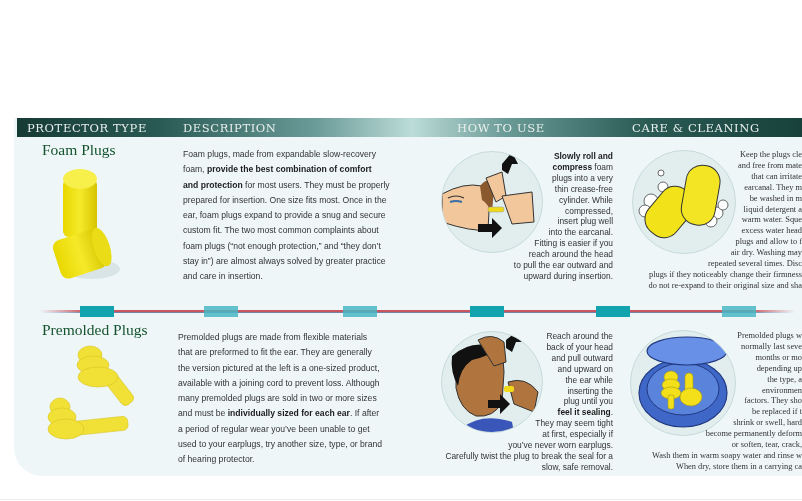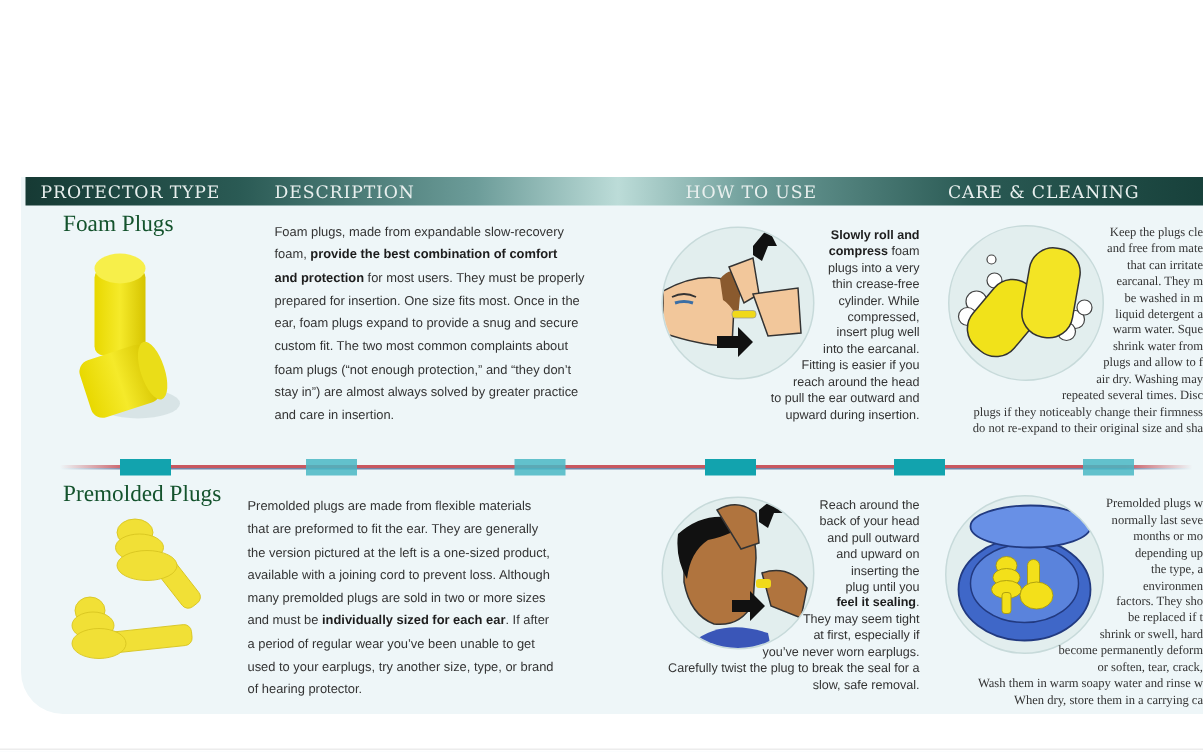--- a/index.html
+++ b/index.html
@@ -116,21 +116,21 @@
 </div>
 
 <div class="caretext" style="left:618px;top:150px;width:184px">
   <span class="line">Keep the plugs cle</span>
   <span class="line">and free from mate</span>
   <span class="line">that can irritate</span>
   <span class="line">earcanal. They m</span>
   <span class="line">be washed in m</span>
   <span class="line">liquid detergent a</span>
   <span class="line">warm water. Sque</span>
-  <span class="line">shrink water from</span>
+  <span class="line">excess water head</span>
   <span class="line">plugs and allow to f</span>
   <span class="line">air dry. Washing may</span>
   <span class="line">repeated several times. Disc</span>
   <span class="line">plugs if they noticeably change their firmness</span>
   <span class="line">do not re-expand to their original size and sha</span>
 </div>
 
 <div class="divider-line"></div>
 <div class="divider-line2"></div>
 <div class="tick dark" style="left:80px"></div>
@@ -149,21 +149,21 @@
       <ellipse cx="73" cy="20" rx="16" ry="9"></ellipse>
       <ellipse cx="78" cy="32" rx="20" ry="10"></ellipse>
       <rect x="48" y="74" width="60" height="14" rx="5" transform="rotate(-6 78 81)"></rect>
       <ellipse cx="40" cy="62" rx="10" ry="9"></ellipse>
       <ellipse cx="42" cy="72" rx="14" ry="9"></ellipse>
       <ellipse cx="46" cy="84" rx="18" ry="10"></ellipse>
     </g>
   </svg>
 </div>
 
-<div class="desc" style="left:165px;top:330px">
+<div class="desc" style="left:178px;top:330px">
   <span class="line">Premolded plugs are made from flexible materials</span>
   <span class="line">that are preformed to fit the ear. They are generally</span>
   <span class="line">the version pictured at the left is a one-sized product,</span>
   <span class="line">available with a joining cord to prevent loss. Although</span>
   <span class="line">many premolded plugs are sold in two or more sizes</span>
   <span class="line">and must be <b>individually sized for each ear</b>. If after</span>
   <span class="line">a period of regular wear you’ve been unable to get</span>
   <span class="line">used to your earplugs, try another size, type, or brand</span>
   <span class="line">of hearing protector.</span>
 </div>
@@ -179,20 +179,21 @@
     <path d="M64 8 L74 0 L80 10 L74 10 L70 20 L64 16 Z" fill="#111"></path>
     <path d="M46 68 L58 68 L58 62 L68 72 L58 82 L58 76 L46 76 Z" fill="#111"></path>
   </svg>
 </div>
 
 <div class="howtext" style="left:430px;top:331px;width:183px">
   <span class="line">Reach around the</span>
   <span class="line">back of your head</span>
   <span class="line">and pull outward</span>
   <span class="line">and upward on</span>
+  <span class="line">the ear while</span>
   <span class="line">inserting the</span>
   <span class="line">plug until you</span>
   <span class="line"><b>feel it sealing</b>.</span>
   <span class="line">They may seem tight</span>
   <span class="line">at first, especially if</span>
   <span class="line">you’ve never worn earplugs.</span>
   <span class="line">Carefully twist the plug to break the seal for a</span>
   <span class="line">slow, safe removal.</span>
 </div>
 

